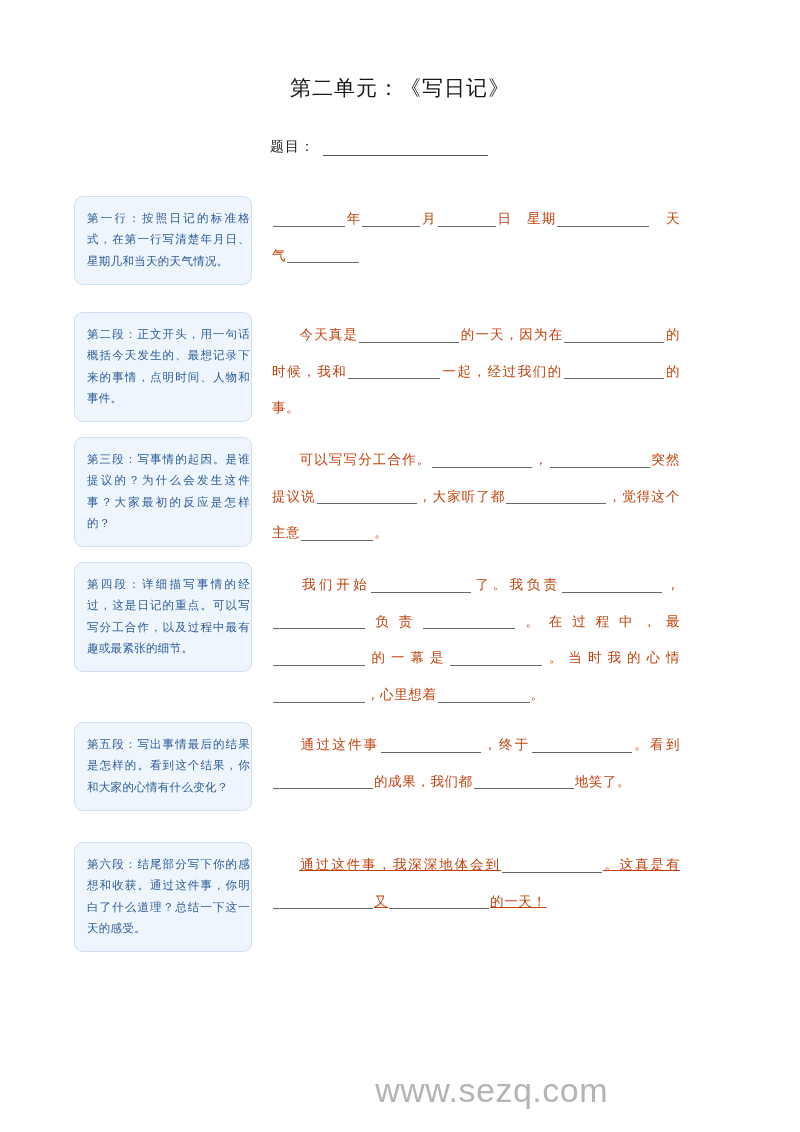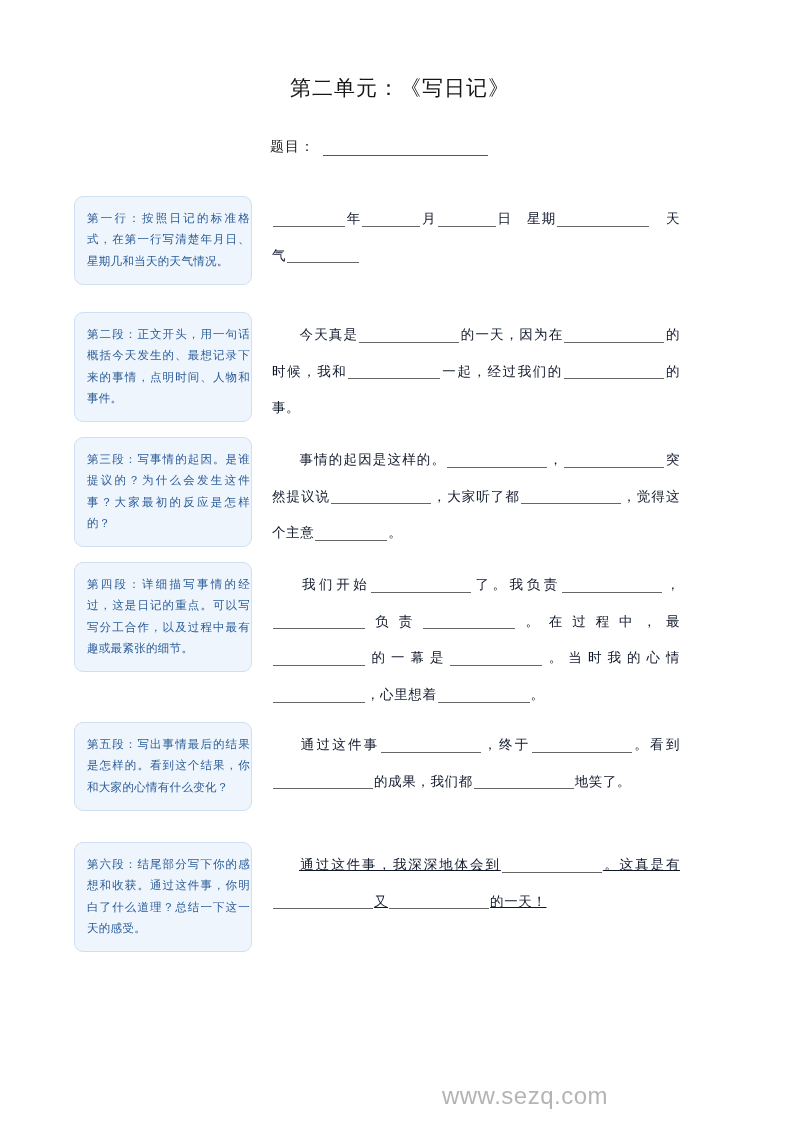--- a/index.html
+++ b/index.html
@@ -88,21 +88,21 @@
     text-align: justify;
   }
 
   .fill-text {
     position: absolute;
     left: 272px;
     width: 408px;
     font-size: 13.5px;
     line-height: 2.72;
     letter-spacing: 0.6px;
-    color: #0f172a;
+    color: #c2410c;
     text-align: justify;
     text-justify: inter-character;
   }
   .fill-text .indent {
     display: inline-block;
     width: 27px;
   }
 
   .blank {
     display: inline-block;
@@ -115,21 +115,21 @@
   .b-md { width: 72px; }
   .b-lg { width: 92px; }
   .b-xl { width: 100px; }
 
   
   .watermark {
     position: absolute;
     right: 24px;
     bottom: 22px;
     font-family: "Liberation Sans", sans-serif;
-    font-size: 24px;
+    font-size: 34px;
     color: #b4b4b4;
     letter-spacing: 0.5px;
     user-select: none;
   }
 </style>
 </head>
 <body>
 
 <div class="page">
 
@@ -155,21 +155,21 @@
       <div class="fill-text" style="top:4px;">
         <span class="indent"></span><span>今天真是</span><span class="blank b-xl"></span><span>的一天，因为在</span><span class="blank b-xl"></span><span>的时候，我和</span><span class="blank b-lg"></span><span>一起，经过我们的</span><span class="blank b-xl"></span><span>的事。</span>
       </div>
     </div>
   </div>
 
   <div class="section" style="top:437px;">
     <div class="section-inner">
       <div class="hint-box">第三段：写事情的起因。是谁提议的？为什么会发生这件事？大家最初的反应是怎样的？</div>
       <div class="fill-text" style="top:4px;">
-        <span class="indent"></span><span>事情的起因是这样的。</span><span class="blank b-xl"></span><span>，</span><span class="blank b-xl"></span><span>突然提议说</span><span class="blank b-xl"></span><span>，大家听了都</span><span class="blank b-xl"></span><span>，觉得这个主意</span><span class="blank b-md"></span><span>。</span>
+        <span class="indent"></span><span>可以写写分工合作。</span><span class="blank b-xl"></span><span>，</span><span class="blank b-xl"></span><span>突然提议说</span><span class="blank b-xl"></span><span>，大家听了都</span><span class="blank b-xl"></span><span>，觉得这个主意</span><span class="blank b-md"></span><span>。</span>
       </div>
     </div>
   </div>
 
   <div class="section" style="top:562px;">
     <div class="section-inner">
       <div class="hint-box">第四段：详细描写事情的经过，这是日记的重点。可以写写分工合作，以及过程中最有趣或最紧张的细节。</div>
       <div class="fill-text" style="top:4px;">
         <span class="indent"></span><span>我们开始</span><span class="blank b-xl"></span><span>了。我负责</span><span class="blank b-xl"></span><span>，</span><span class="blank b-lg"></span><span>负责</span><span class="blank b-lg"></span><span>。在过程中，最</span><span class="blank b-lg"></span><span>的一幕是</span><span class="blank b-lg"></span><span>。当时我的心情</span><span class="blank b-lg"></span><span>，心里想着</span><span class="blank b-lg"></span><span>。</span>
       </div>

